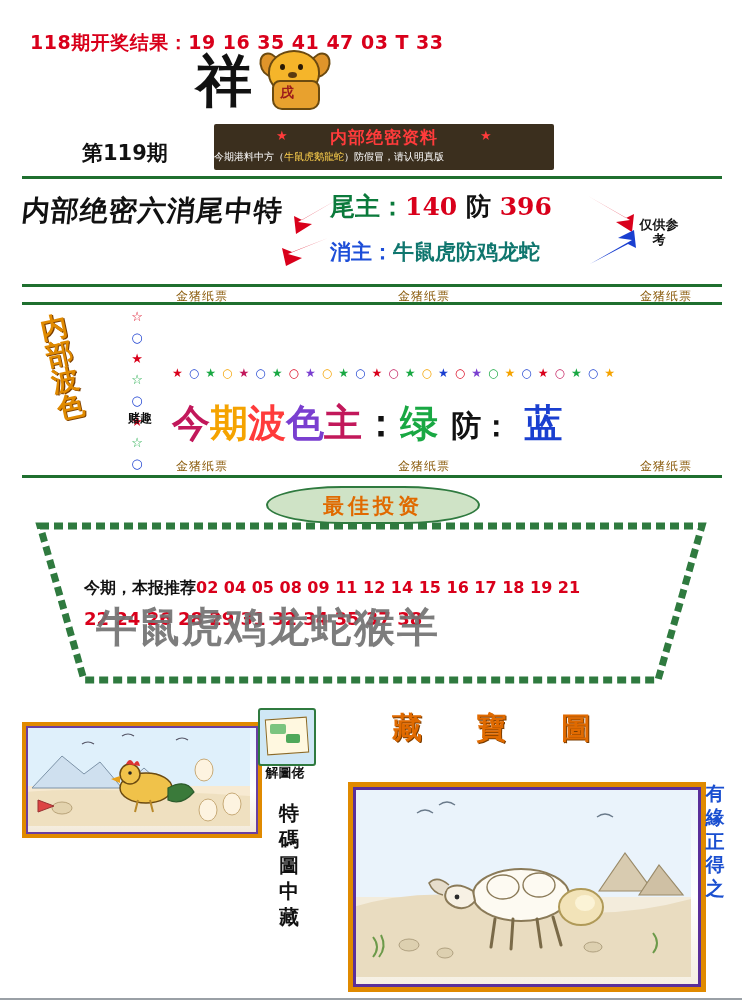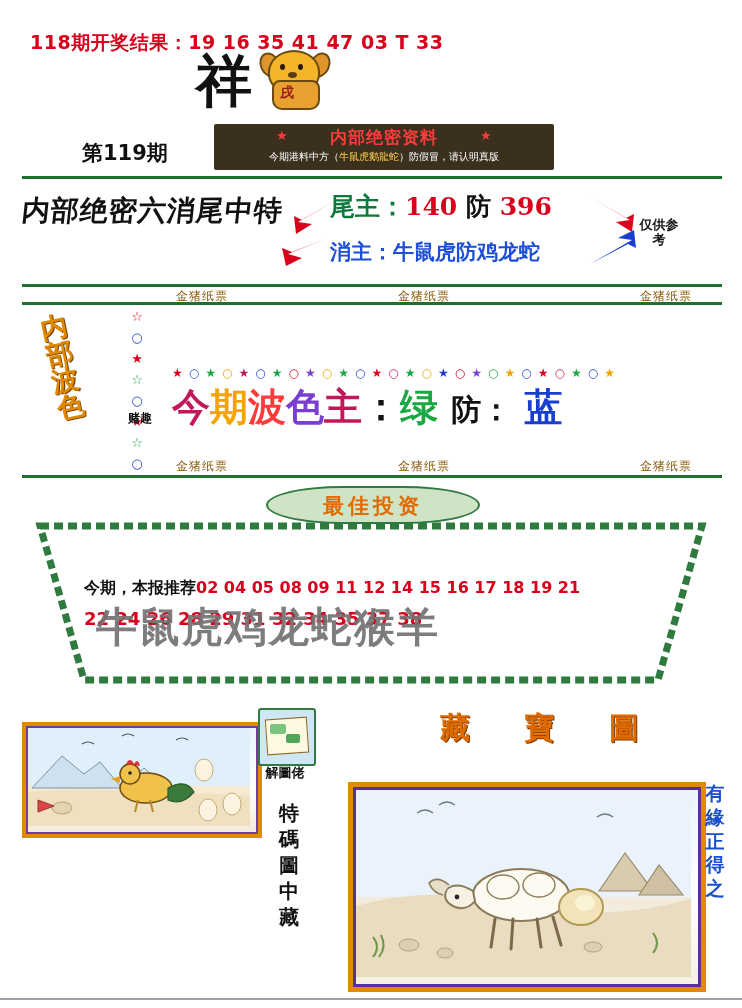--- a/index.html
+++ b/index.html
@@ -128,21 +128,20 @@
     top: 4px;
     font-size: 13px;
     color: #ff3b3b;
   }
   .secret-banner .star-l { left: 62px; }
   .secret-banner .star-r { left: 266px; }
   .secret-banner .sub {
     position: absolute;
     left: 0; top: 26px;
     width: 340px;
-    text-align: center;
     font-size: 10px;
     color: #ffffff;
     font-family: "DejaVu Serif", serif;
   }
   .secret-banner .sub .hl { color: #ffd24d; }
 
   
   .issue-no {
     position: absolute;
     left: 82px; top: 139px;
@@ -188,21 +187,21 @@
   .tail-line .num2 { color: #d9001b; }
   .xiao-line {
     position: absolute;
     left: 330px; top: 238px;
     font-size: 21px;
     font-weight: bold;
     font-family: "DejaVu Serif", serif;
     white-space: nowrap;
   }
   .xiao-line .lbl { color: #1d4ed8; }
-  .xiao-line .val { color: #1d4ed8; }
+  .xiao-line .val { color: #0f766e; }
   .ref-note {
     position: absolute;
     left: 636px; top: 218px;
     font-size: 13px;
     font-weight: bold;
     color: #111;
     font-family: "DejaVu Serif", serif;
     line-height: 1.15;
     width: 46px;
     text-align: center;
@@ -271,21 +270,21 @@
     left: 172px; top: 366px;
     width: 544px;
     height: 16px;
     font-size: 12px;
     letter-spacing: 6px;
     white-space: nowrap;
     overflow: hidden;
   }
   .wave-main {
     position: absolute;
-    left: 172px; top: 382px;
+    left: 172px; top: 398px;
     font-size: 38px;
     font-weight: bold;
     font-family: "DejaVu Serif", serif;
     white-space: nowrap;
   }
   .wave-main .w1 { color: #c2185b; }
   .wave-main .w2 { color: #f5a300; }
   .wave-main .w3 { color: #ff3b3b; }
   .wave-main .w4 { color: #7a3fd0; }
   .wave-main .colon { color: #111; }
@@ -441,21 +440,20 @@
   .cang-bao {
     position: absolute;
     left: 392px; top: 708px;
     font-size: 30px;
     font-weight: bold;
     color: #e06a00;
     font-family: "DejaVu Serif", serif;
     letter-spacing: 22px;
     white-space: nowrap;
     text-shadow: 1px 1px 0 #7a3d00;
-    margin-left: 48px;
   }
   .you-yuan {
     position: absolute;
     left: 700px; top: 782px;
     width: 30px;
     font-size: 19px;
     font-weight: bold;
     color: #1a4fd0;
     font-family: "DejaVu Serif", serif;
     line-height: 1.25;

